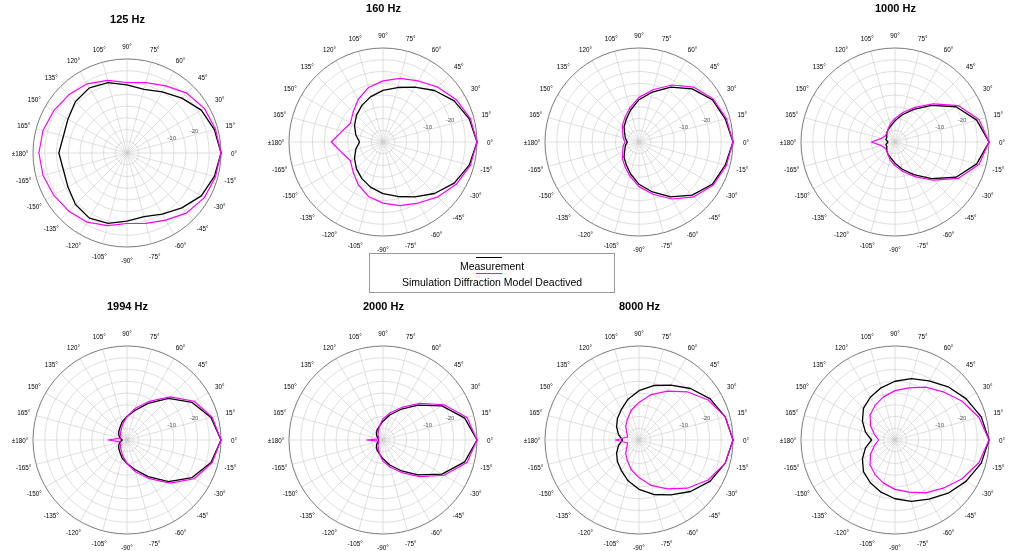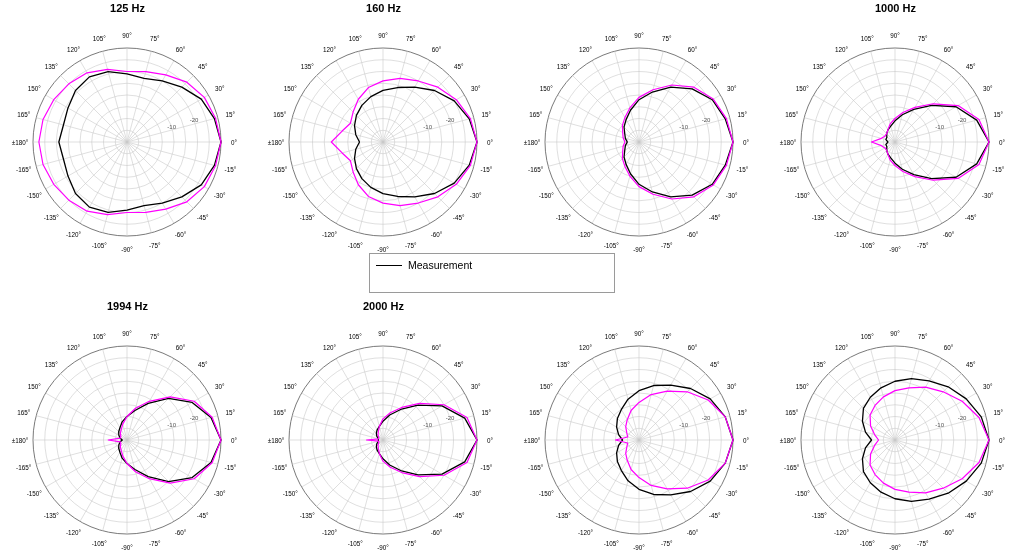--- a/index.html
+++ b/index.html
@@ -10,30 +10,30 @@
     position:absolute;top:0;left:0;width:100%;text-align:center;
     font-size:11px;font-weight:bold;color:#000;
   }
   .polar-holder{position:absolute;top:14px;left:0;width:255px;height:250px;}
   svg{display:block;}
   .legend{
     position:absolute;left:369px;top:253px;width:246px;height:40px;
     border:1px solid #9a9a9a;background:#ffffff;
     box-sizing:border-box;padding:3px 6px;
   }
-  .legend-row{display:flex;align-items:center;height:16px;}
+  .legend-row{display:flex;align-items:center;height:16px;flex-direction:column;}
   .legend-swatch{width:26px;height:0;border-top-width:1.6px;border-top-style:solid;margin-right:6px;}
   .legend-label{font-size:10.5px;color:#000;line-height:16px;white-space:nowrap;}
 </style>
 </head>
 <body>
 
 <div class="grid-wrap">
 
-  <div class="panel" style="left:0px;top:2px;">
+  <div class="panel" style="left:0px;top:13px;">
     <div class="panel-title">125 Hz</div>
     <div class="polar-holder">
         <svg width="255" height="250" viewBox="0 0 255 250">
           <g>
             <circle cx="127" cy="126" r="11.75" fill="none" stroke="#c9c9c9" stroke-width="0.6"></circle>
             <circle cx="127" cy="126" r="23.5" fill="none" stroke="#c9c9c9" stroke-width="0.6"></circle>
             <circle cx="127" cy="126" r="35.25" fill="none" stroke="#c9c9c9" stroke-width="0.6"></circle>
             <circle cx="127" cy="126" r="47" fill="none" stroke="#c9c9c9" stroke-width="0.6"></circle>
             <circle cx="127" cy="126" r="58.75" fill="none" stroke="#c9c9c9" stroke-width="0.6"></circle>
             <circle cx="127" cy="126" r="70.5" fill="none" stroke="#c9c9c9" stroke-width="0.6"></circle>
@@ -303,20 +303,24 @@
           <path d="M221.00,126.00 L210.99,103.50 L190.09,89.58 L165.22,87.78 L146.97,91.40 L134.91,96.49 L127.00,102.50 L122.13,107.84 L119.95,113.79 L118.69,117.69 L116.82,120.13 L113.38,122.35 L103.50,126.00 L113.38,129.65 L116.82,131.88 L118.69,134.31 L119.95,138.21 L122.13,144.16 L127.00,149.50 L134.91,155.51 L146.97,160.60 L165.22,164.22 L190.09,162.43 L210.99,148.50 Z" fill="none" stroke="#ff00ff" stroke-width="1.2" stroke-linejoin="round"></path>
         </svg>
       </div>
   </div>
 
   <div class="legend">
     <div class="legend-row">
       <span class="legend-swatch" style="border-top-color:#000000;"></span>
       <span class="legend-label">Measurement</span>
     </div>
+    <div class="legend-row">
+      <span class="legend-swatch" style="border-top-color:#ff00ff;"></span>
+      <span class="legend-label">Simulation Diffraction Model Deactived</span>
+    </div>
   </div>
 
   <div class="panel" style="left:0px;top:300px;">
     <div class="panel-title">1994 Hz</div>
     <div class="polar-holder">
         <svg width="255" height="250" viewBox="0 0 255 250">
           <g>
             <circle cx="127" cy="126" r="11.75" fill="none" stroke="#c9c9c9" stroke-width="0.6"></circle>
             <circle cx="127" cy="126" r="23.5" fill="none" stroke="#c9c9c9" stroke-width="0.6"></circle>
             <circle cx="127" cy="126" r="35.25" fill="none" stroke="#c9c9c9" stroke-width="0.6"></circle>
@@ -446,20 +450,21 @@
           <text x="230.35406341293032" y="156.2936378259697" text-anchor="middle" font-size="6.3" font-family="Liberation Sans, sans-serif" fill="#000">-15°</text>
           <text x="171.69965626587222" y="113.47620126437747" text-anchor="middle" font-size="6" font-family="Liberation Sans, sans-serif" fill="#555">-10</text>
           <text x="194.04948439880832" y="106.21430189656621" text-anchor="middle" font-size="6" font-family="Liberation Sans, sans-serif" fill="#555">-20</text>
           <path d="M221.00,126.00 L208.72,104.10 L186.02,91.93 L161.90,91.10 L144.63,95.47 L133.69,101.03 L127.00,107.20 L123.35,112.38 L121.13,115.82 L120.35,119.35 L120.89,122.47 L122.46,124.78 L122.30,126.00 L122.46,127.22 L120.89,129.53 L120.35,132.65 L121.13,136.18 L123.35,139.62 L127.00,144.80 L133.69,150.97 L144.63,156.53 L161.90,160.90 L186.02,160.07 L208.72,147.90 Z" fill="none" stroke="#000000" stroke-width="1.3" stroke-linejoin="round"></path>
           <path d="M221.00,126.00 L210.99,103.50 L188.05,90.75 L163.56,89.44 L145.80,93.44 L134.30,98.76 L127.00,104.85 L123.35,112.38 L122.30,117.86 L122.01,121.01 L122.93,123.65 L122.46,124.78 L110.55,126.00 L122.46,127.22 L122.93,128.35 L122.01,130.99 L122.30,134.14 L123.35,139.62 L127.00,147.15 L134.30,153.24 L145.80,158.56 L163.56,162.56 L188.05,161.25 L210.99,148.50 Z" fill="none" stroke="#ff00ff" stroke-width="1.2" stroke-linejoin="round"></path>
         </svg>
       </div>
   </div>
 
   <div class="panel" style="left:512px;top:300px;">
+    <div class="panel-title">8000 Hz</div>
     <div class="polar-holder">
         <svg width="255" height="250" viewBox="0 0 255 250">
           <g>
             <circle cx="127" cy="126" r="11.75" fill="none" stroke="#c9c9c9" stroke-width="0.6"></circle>
             <circle cx="127" cy="126" r="23.5" fill="none" stroke="#c9c9c9" stroke-width="0.6"></circle>
             <circle cx="127" cy="126" r="35.25" fill="none" stroke="#c9c9c9" stroke-width="0.6"></circle>
             <circle cx="127" cy="126" r="47" fill="none" stroke="#c9c9c9" stroke-width="0.6"></circle>
             <circle cx="127" cy="126" r="58.75" fill="none" stroke="#c9c9c9" stroke-width="0.6"></circle>
             <circle cx="127" cy="126" r="70.5" fill="none" stroke="#c9c9c9" stroke-width="0.6"></circle>
             <circle cx="127" cy="126" r="82.25" fill="none" stroke="#c9c9c9" stroke-width="0.6"></circle>

